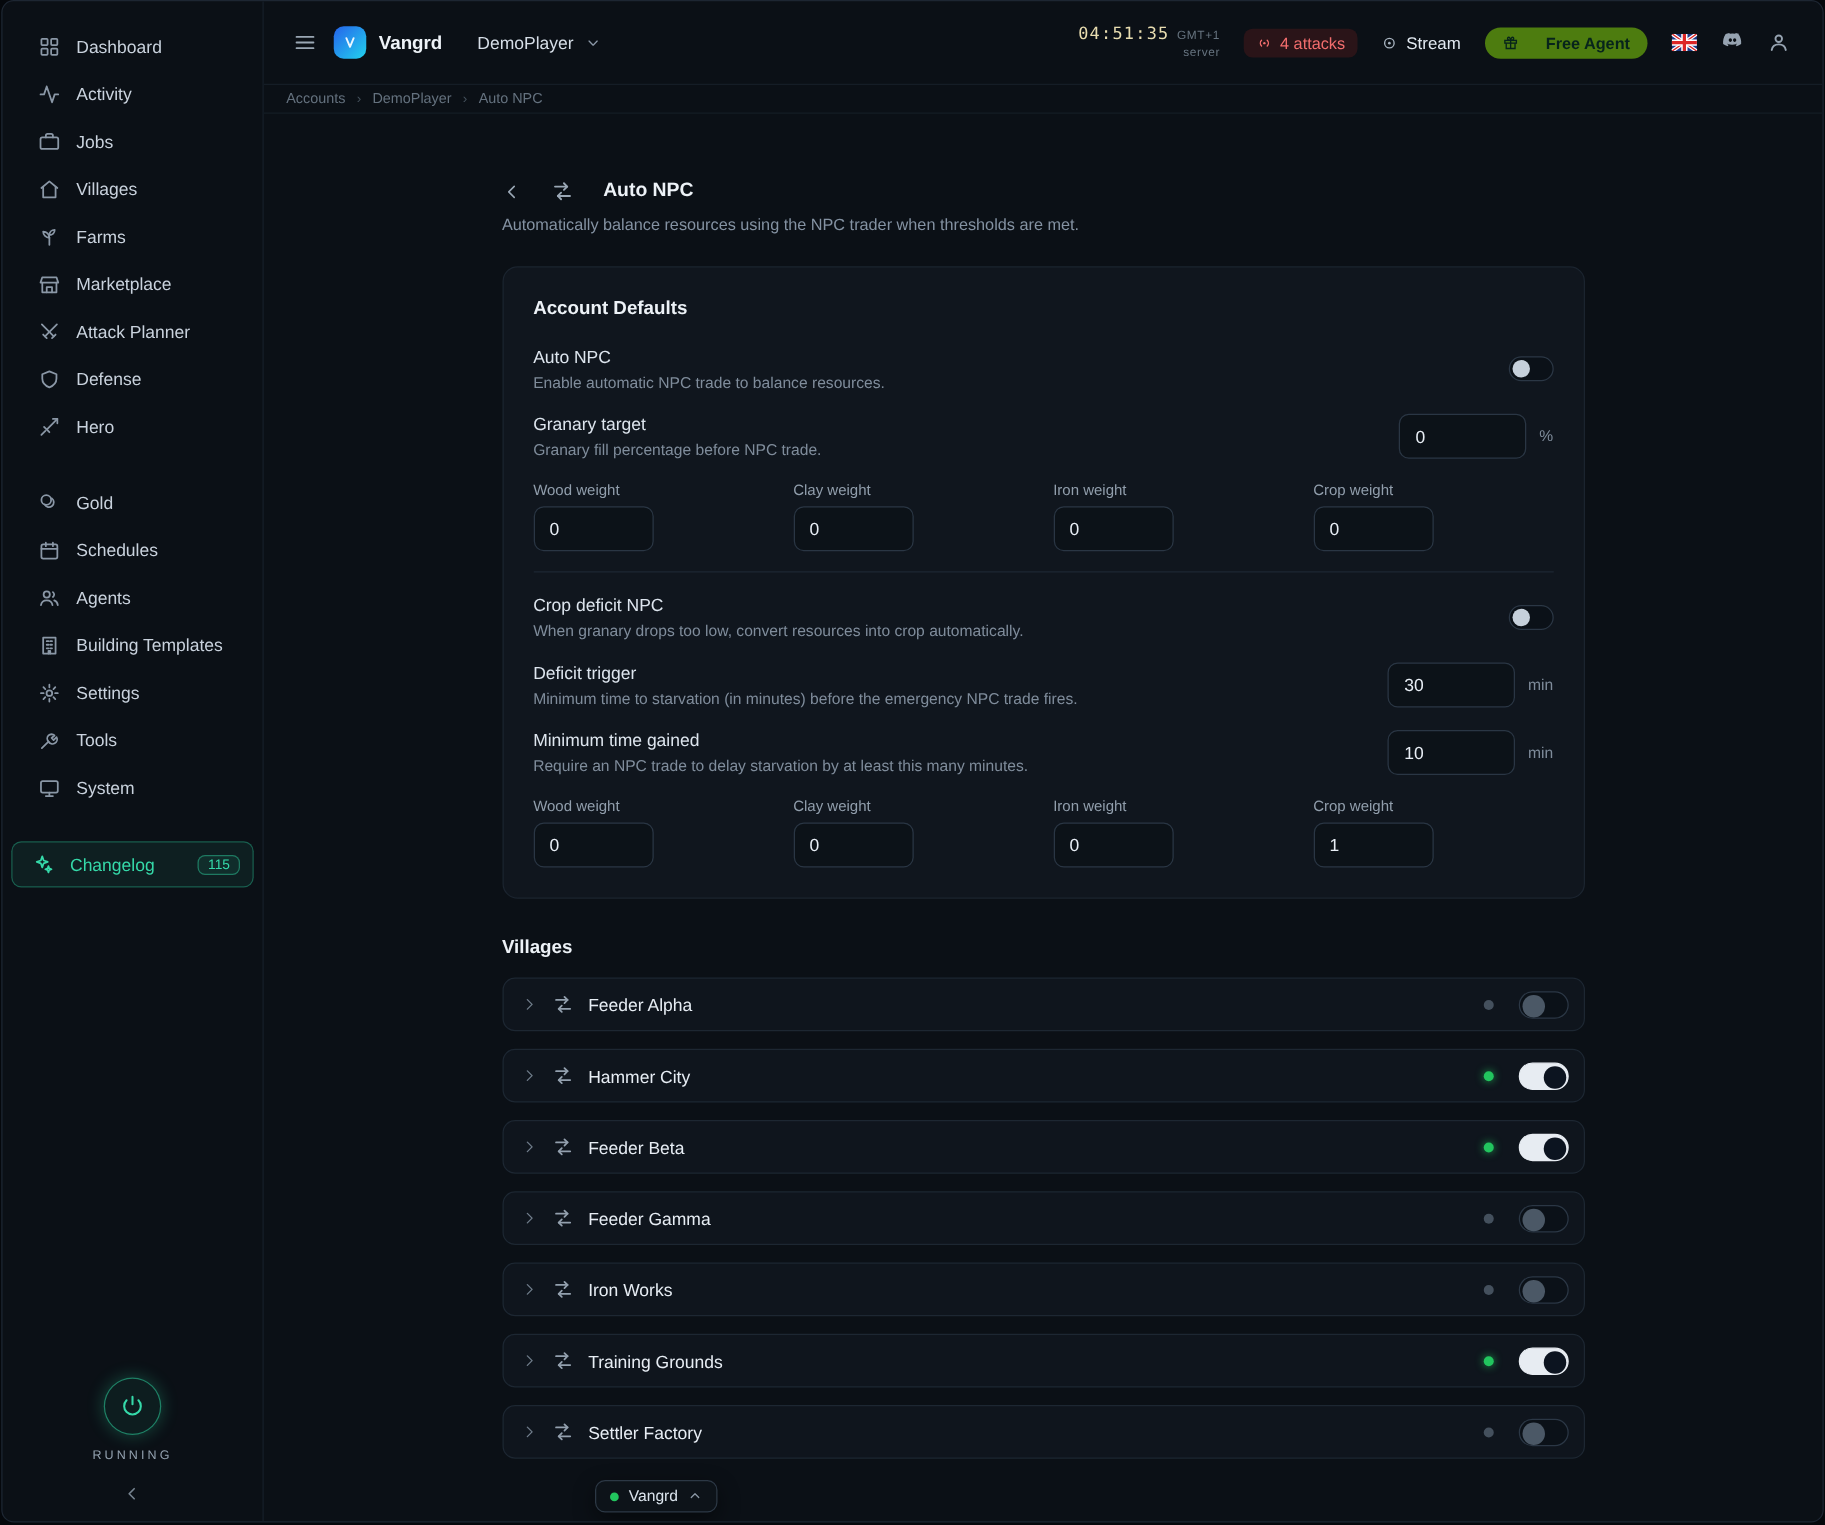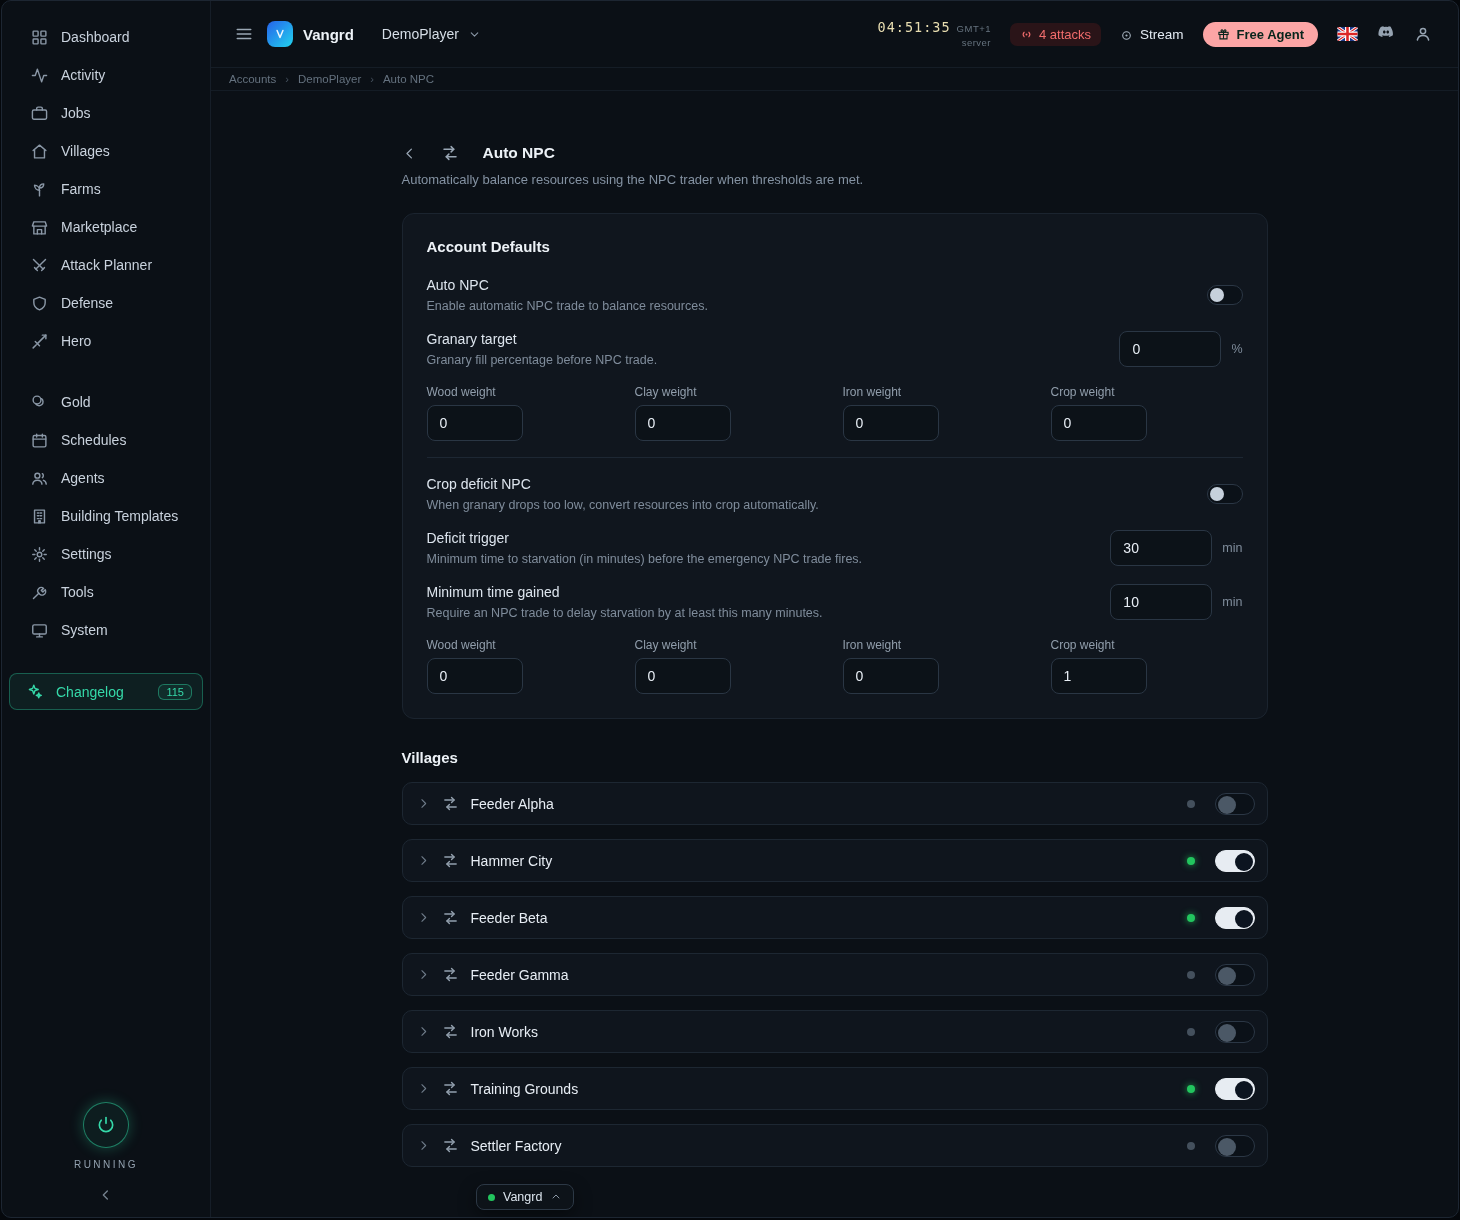--- a/index.html
+++ b/index.html
@@ -41,23 +41,23 @@
   .account-switcher svg { width:13px; height:13px; color:#8a97a6; }
   .topbar-right { margin-left:auto; display:flex; align-items:center; gap:19px; }
   .time-block { text-align:right; line-height:1.25; }
   .time-line { display:flex; align-items:baseline; gap:6px; }
   .time-value { font-family:"DejaVu Sans Mono",monospace; font-size:13.5px; color:#e8ddb0; letter-spacing:1px; }
   .time-zone, .time-server { font-size:9.5px; color:#66737f; letter-spacing:0.5px; }
   .time-server { display:block; text-align:right; margin-top:1px; }
   .attacks-badge { display:flex; align-items:center; gap:6px; background:#2a1418; color:#f26d6d;
                    font-size:13px; padding:4px 10px; border-radius:7px; cursor:pointer; }
   .attacks-badge svg { width:13px; height:13px; }
-  .stream-item { display:flex; align-items:flex-end; gap:7px; color:#e3eaf2; font-size:13.5px; cursor:pointer; }
+  .stream-item { display:flex; align-items:center; gap:7px; color:#e3eaf2; font-size:13.5px; cursor:pointer; }
   .stream-item svg { width:13px; height:13px; color:#a7b3bf; }
-  .free-agent-btn { display:flex; align-items:center; gap:7px; background:#fca5a5; color:#07241b;
+  .free-agent-btn { display:flex; align-items:center; gap:22px; background:#4d7c0f; color:#07241b;
                     font-size:13px; font-weight:700; padding:5px 14px; border-radius:14px; cursor:pointer; border:none;justify-content:space-between; }
   .free-agent-btn svg { width:13px; height:13px; stroke:#07241b; stroke-width:2; fill:none; }
   .flag { width:21px; height:14px; border-radius:2px; overflow:hidden; cursor:pointer; }
   .icon-btn { color:#96a3b1; cursor:pointer; } .icon-btn svg { width:18px; height:18px; }
 
   .breadcrumb-bar { height:23px; flex:0 0 23px; display:flex; align-items:center; gap:9px;
                     padding-left:18px; font-size:11.5px; color:#64717e; border-bottom:1px solid #141c25; }
   .crumb { cursor:pointer; } .crumb-sep { color:#45515d; font-size:11px; }
 
   .content { flex:1; display:flex; justify-content:center; overflow:hidden; }

